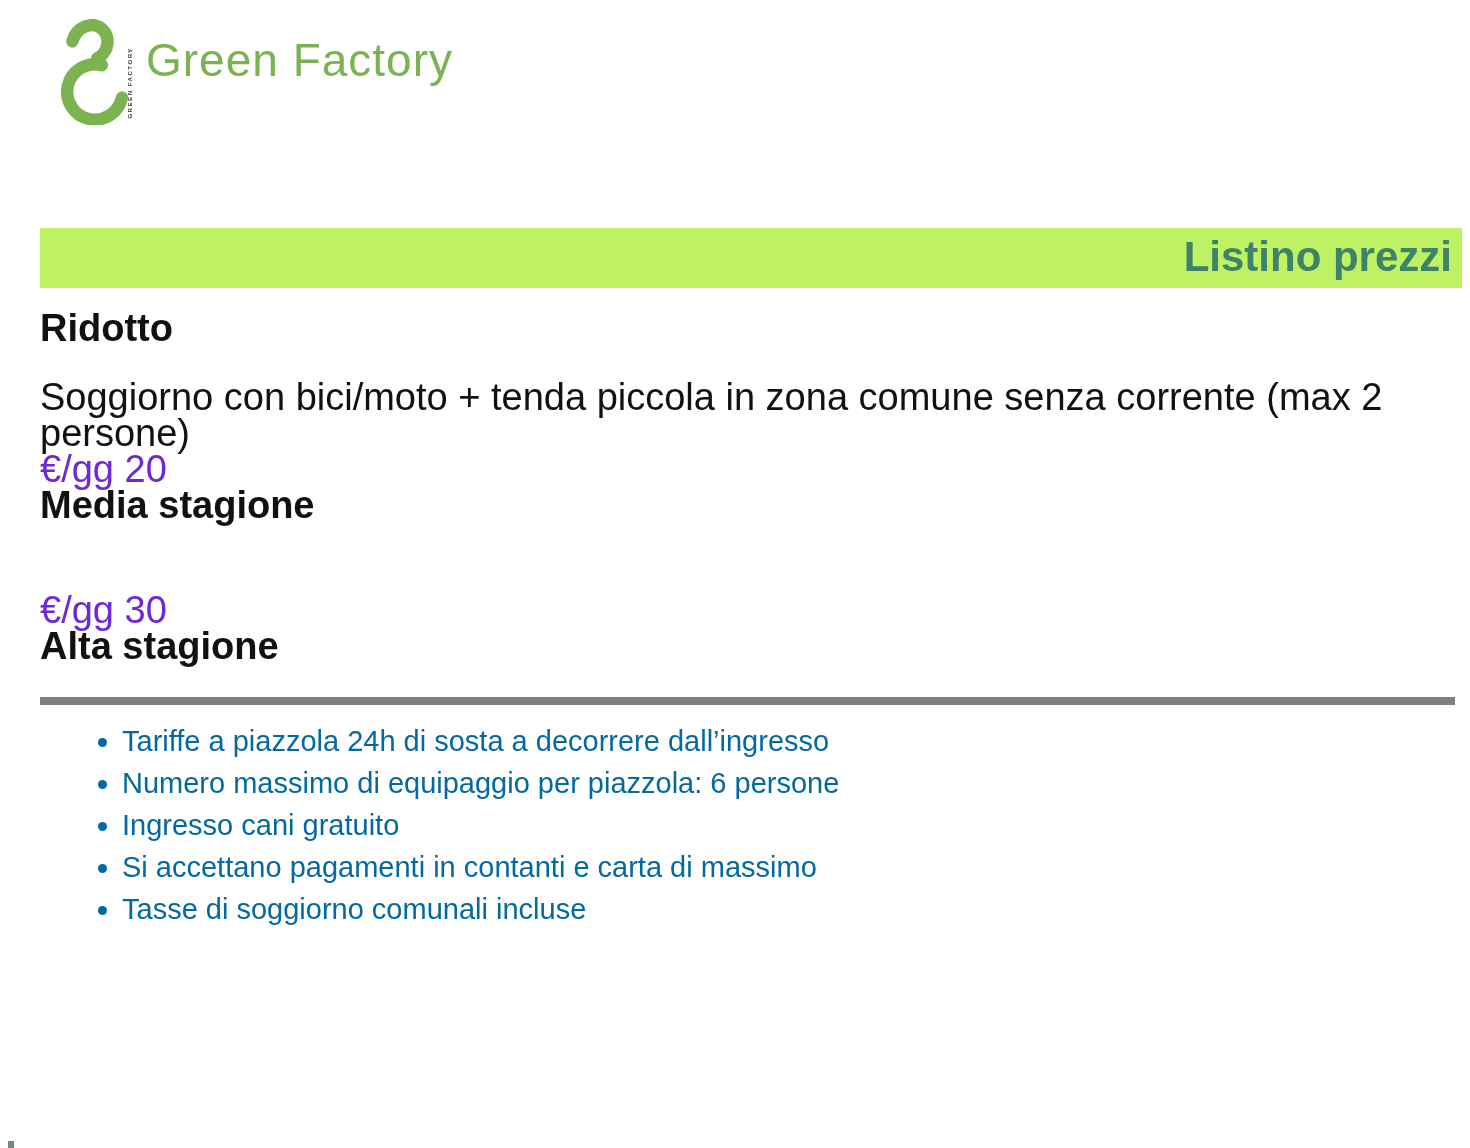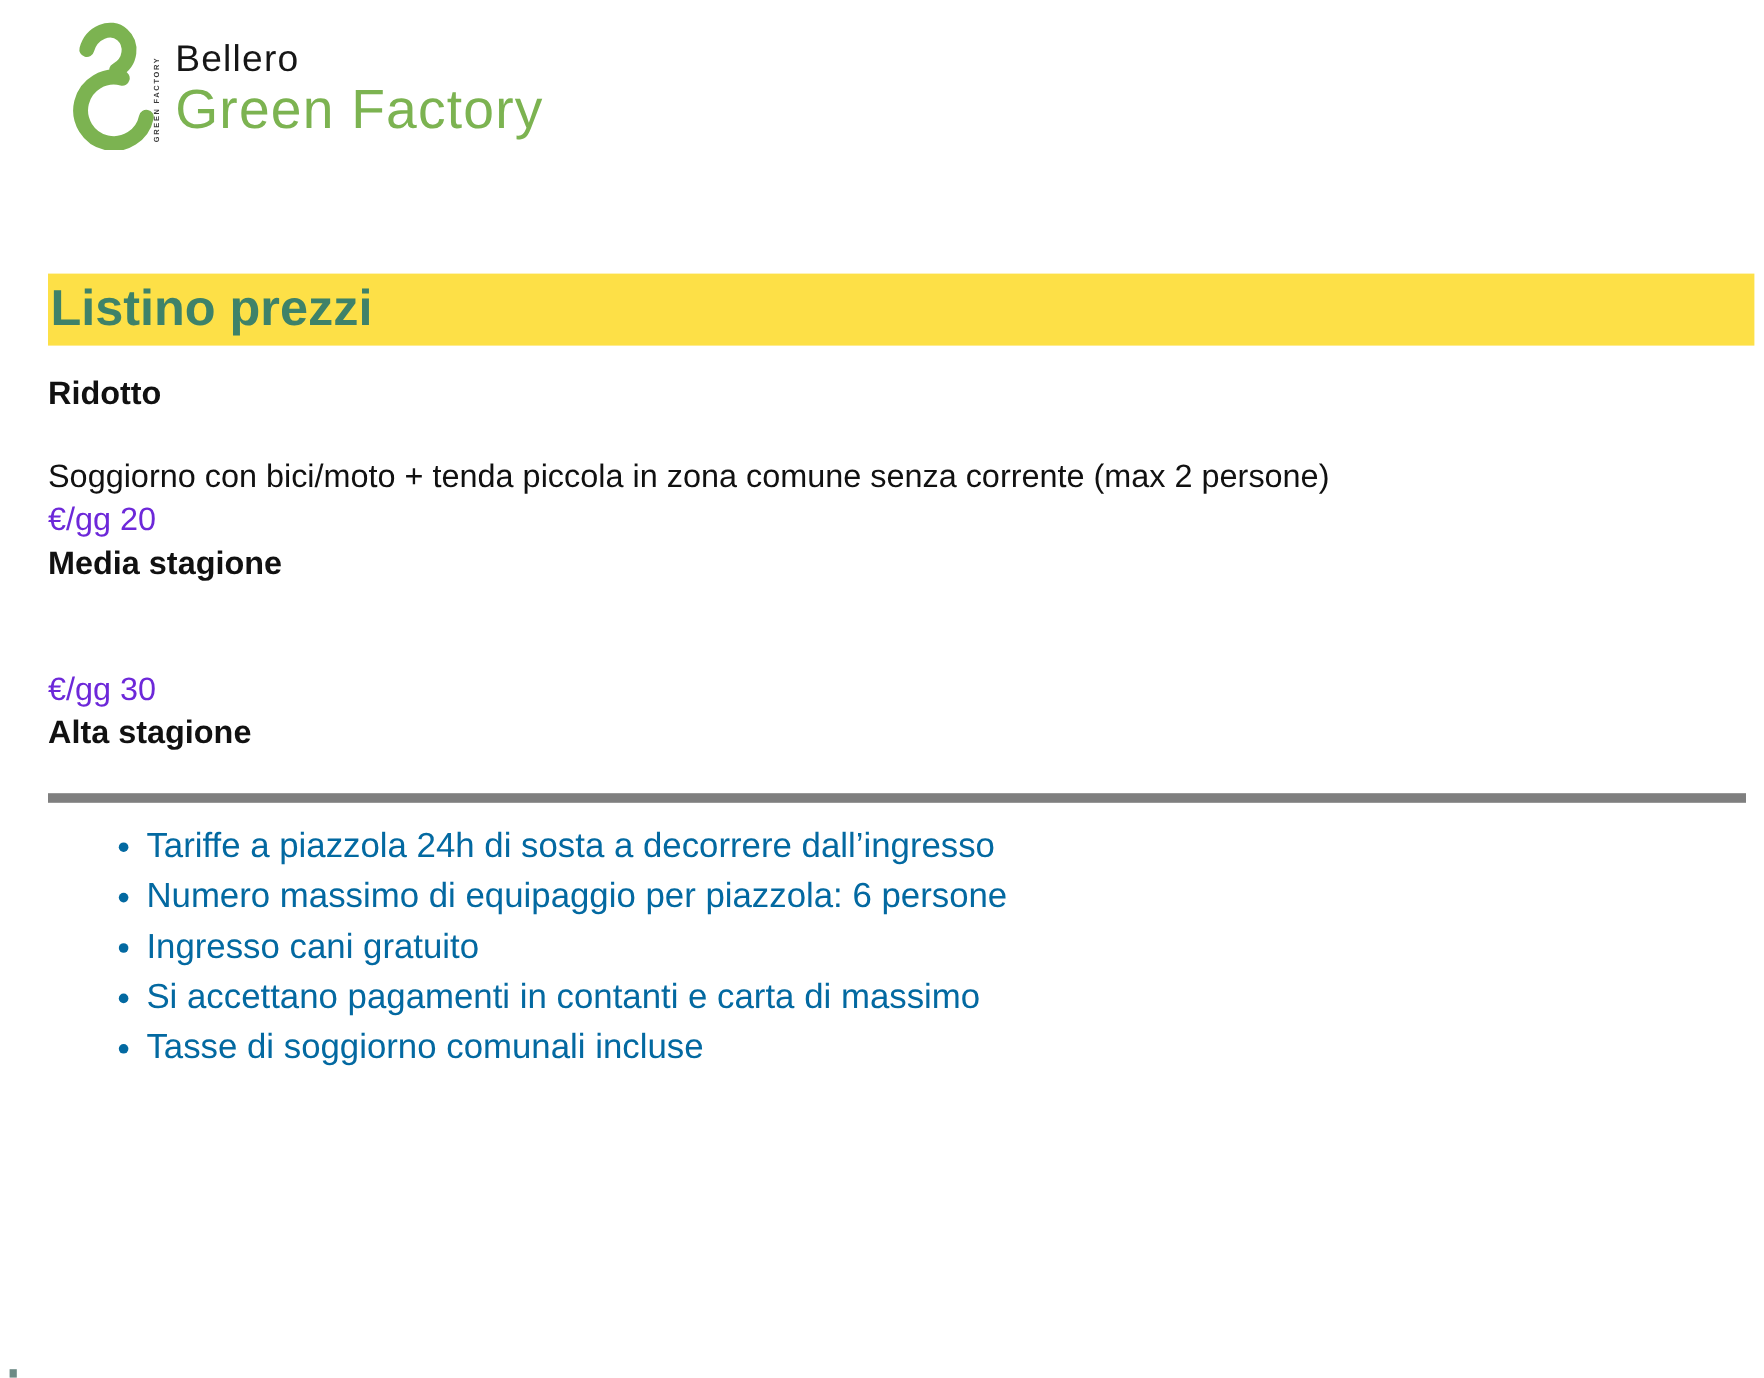--- a/index.html
+++ b/index.html
@@ -39,30 +39,31 @@
   }
 
   
   .content {
     position: absolute;
     top: 228px;
     left: 40px;
     right: 0;
   }
   .page-title {
-    background: #fde047;
+    background: #bef264;
     color: #3e8269;
     font-size: 42px;
     font-weight: bold;
     margin: 0 8px 0 0;
     padding: 8px 10px 10px 2px;
     line-height: 42px;
+    text-align: right;
   }
   .para {
-    font-size: 27px;
+    font-size: 38px;
     line-height: 36px;
     margin: 0 0 33px 0;
     color: #111111;
   }
   .para.first { margin-top: 22px; }
   .para b, .para strong { font-weight: bold; }
   .price { color: #6d28d9; }
 
   .divider {
     border: none;
@@ -104,21 +105,20 @@
   <div class="logo-mark">
     <svg viewBox="0 0 88 112" xmlns="http://www.w3.org/2000/svg">
       <g fill="none" stroke="#7cb351" stroke-width="13" stroke-linecap="round">
         <path d="M 15,27 C 19,12 36,5 46,14 C 55,22 54,38 41,45"></path>
         <path d="M 46,52 A 29,29 0 1 0 67,86"></path>
       </g>
       <text x="-108" y="78" transform="rotate(-90)" font-size="6.5" letter-spacing="1.5" font-weight="bold" fill="#3a3a3a" font-family="Liberation Sans, sans-serif">GREEN FACTORY</text>
     </svg>
   </div>
   <div class="logo-names">
-    <div class="logo-bellero">Bellero</div>
     <div class="logo-greenfactory">Green Factory</div>
   </div>
 </div>
 
 <div class="content">
 
   <h2 class="page-title">Listino prezzi</h2>
 
   <p class="para first">
     <strong>Ridotto</strong>

